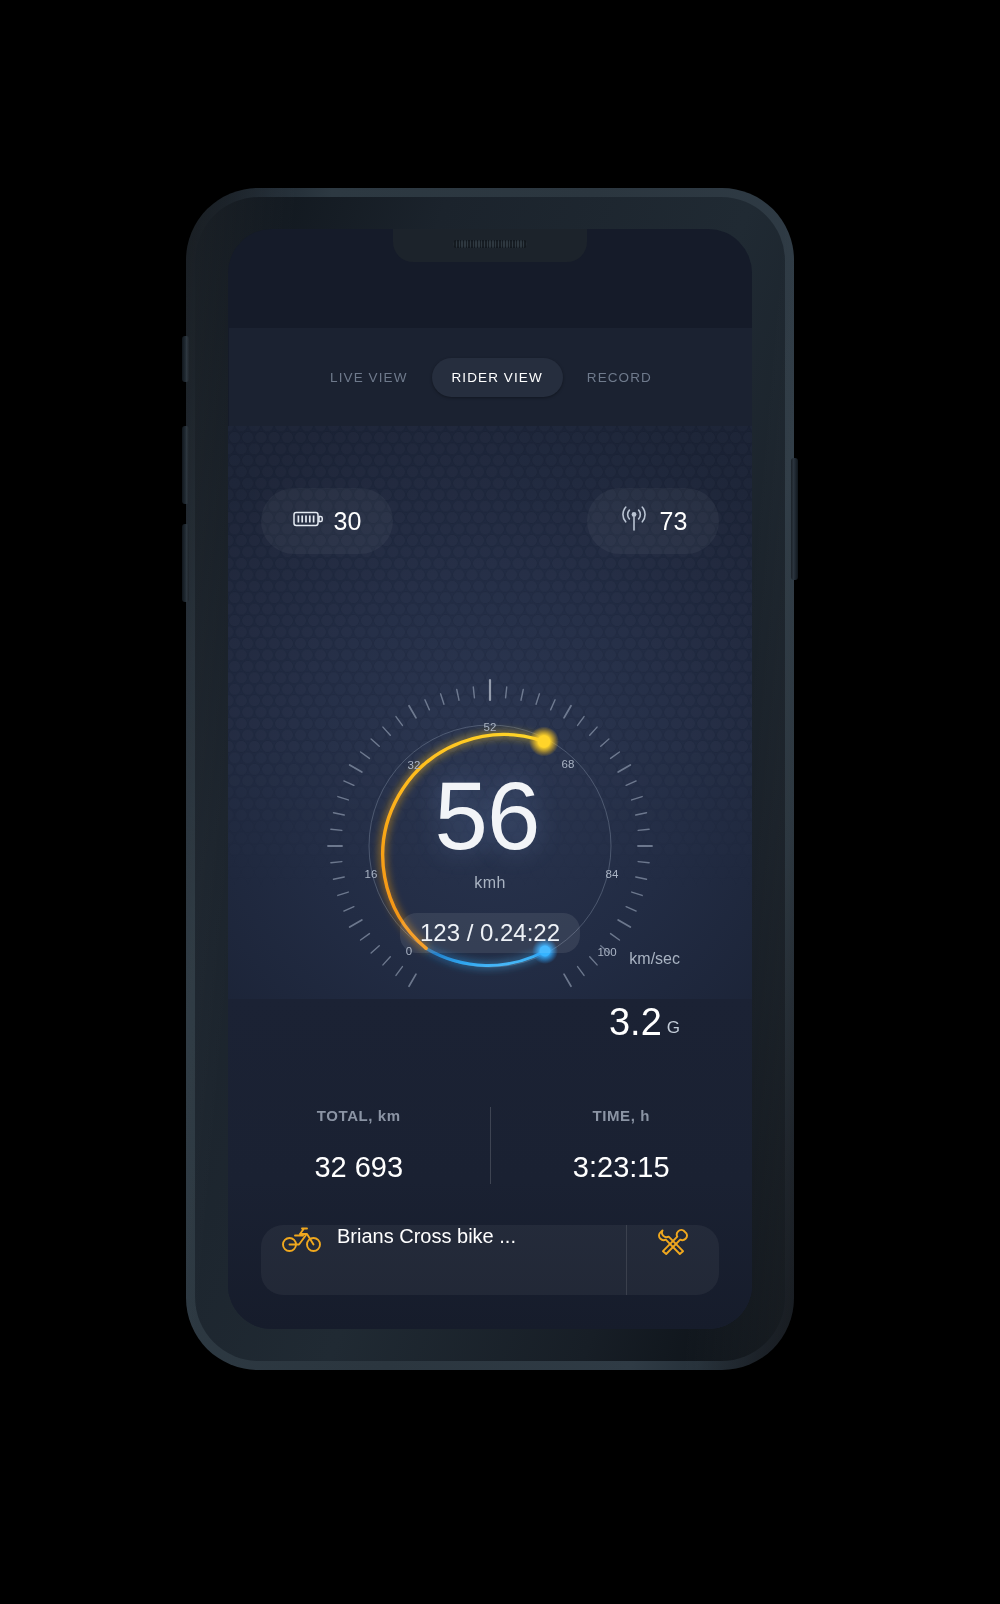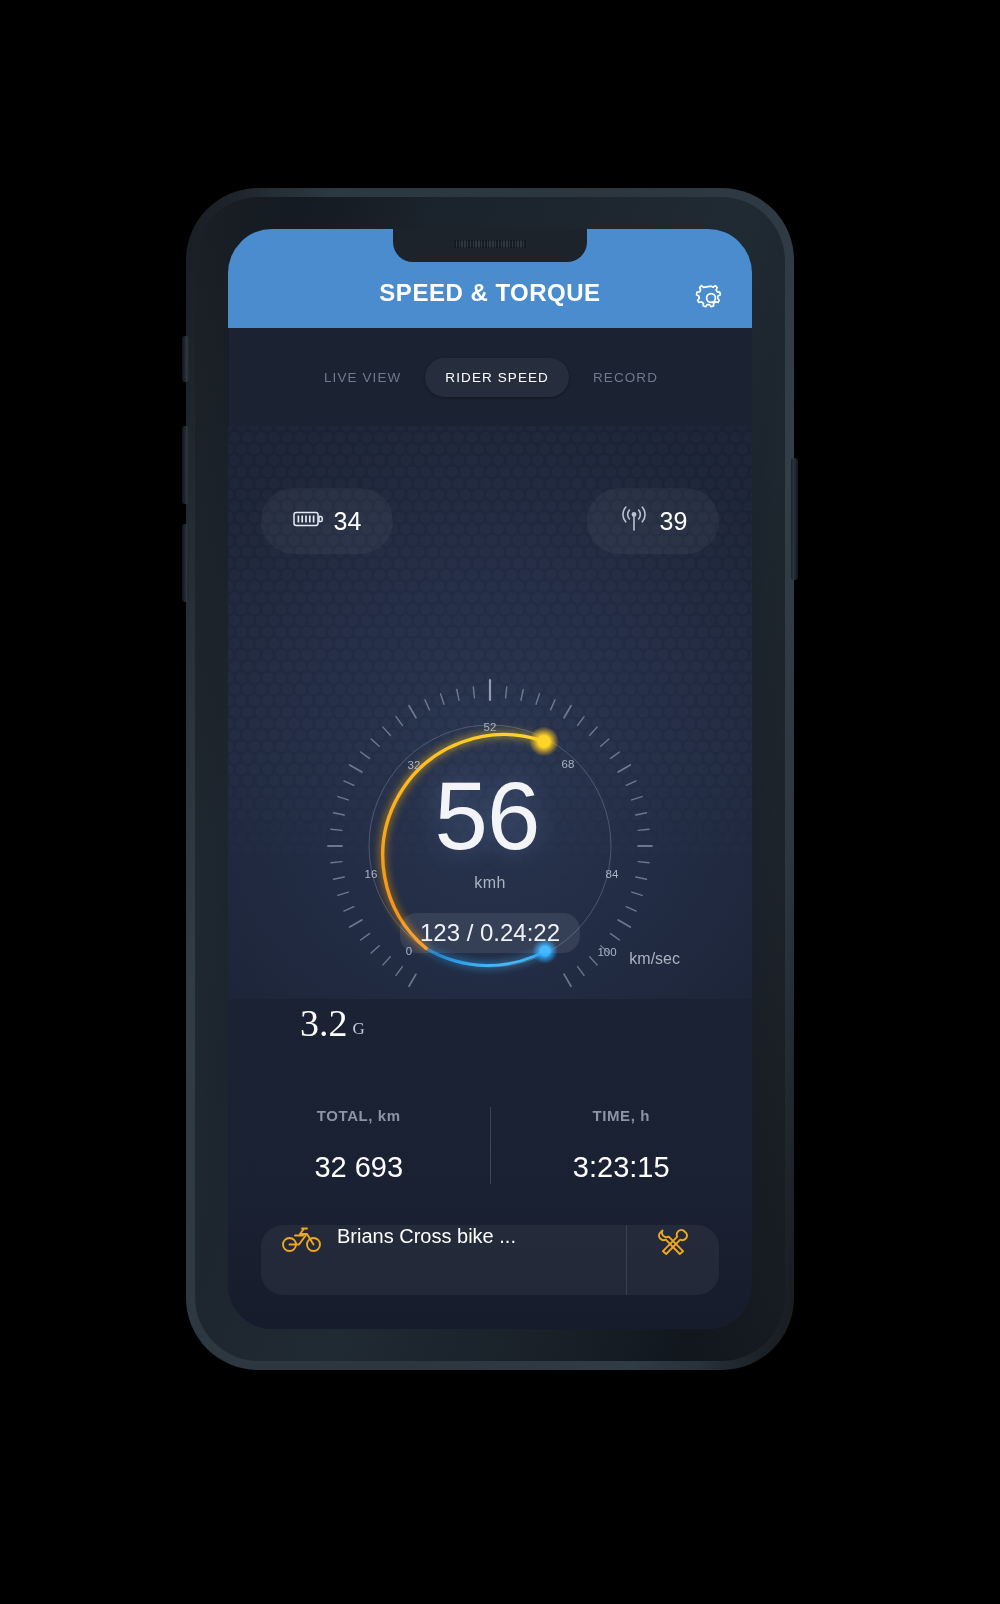--- a/index.html
+++ b/index.html
@@ -137,22 +137,22 @@
   #unit1{ position:absolute; left:0; right:0; top:218px; text-align:center;
           color:#a9b3c2; font-size:16px; letter-spacing:.5px; }
   #subpill{
     position:absolute; left:50%; transform:translateX(-50%); top:257px;
     background:rgba(255,255,255,.085); border-radius:17px;
     padding:6px 20px; color:#eef2f7; font-size:24px; white-space:nowrap;
   }
   #unit2{ position:absolute; left:0; right:0; top:294px; text-align:right;
           color:#a9b3c2; font-size:16px; }
   #gval{
-    position:absolute; left:0; right:0; top:345px; text-align:left;
-    color:#fff; font-size:38px; font-weight:300;font-family:Liberation Serif, serif;
+    position:absolute; left:0; right:0; top:345px; text-align:right;
+    color:#fff; font-size:38px; font-weight:300;
   }
   #gval small{ font-size:17px; color:#c3ccd8; margin-left:5px;
                position:relative; top:-2px; }
 
   
   #totals{
     position:absolute; left:0; bottom:145px; width:100%;
     display:flex; align-items:stretch; justify-content:center;
   }
   .tcol{ width:50%; text-align:center; }
@@ -176,64 +176,52 @@
 
 <div id="phone">
 
   <div class="sidebtn sb-left" style="top:148px;height:46px;"></div>
   <div class="sidebtn sb-left" style="top:238px;height:78px;"></div>
   <div class="sidebtn sb-left" style="top:336px;height:78px;"></div>
   <div class="sidebtn sb-right" style="top:270px;height:122px;"></div>
 
   <div id="screen">
 
-    <div id="header">
-      <div id="title">SPEED &amp; TORQUE</div>
-      <div id="gear">
-        <svg viewBox="0 0 34 34" width="34" height="34" fill="none" stroke="#ffffff" stroke-width="1.7" stroke-linejoin="round">
-          <path d="M17 5.2l2.3 1.0 2.0-1.6 1.9 1.9-1.1 2.3 1.2 2.1 2.5 .3 .5 2.6-2.3 1.1-.4 2.4
-                   1.7 1.9-1.4 2.3-2.5-.6-1.9 1.5 .1 2.5-2.6 .8-1.4-2.1-2.4 0-1.5 2.1-2.5-.9 .2-2.5
-                   -1.9-1.5-2.5 .7-1.4-2.3 1.7-1.9-.5-2.4-2.3-1.1 .5-2.6 2.5-.2 1.2-2.1-1.1-2.3
-                   1.9-1.9 2.0 1.6z"></path>
-          <circle cx="17" cy="17" r="4.4"></circle>
-        </svg>
-      </div>
-    </div>
 
     <div id="tabbar">
       <div class="tab">LIVE VIEW</div>
-      <div class="tab active">RIDER SPEED</div>
+      <div class="tab active">RIDER VIEW</div>
       <div class="tab">RECORD</div>
     </div>
 
     <div id="body">
       <div id="texture"></div>
       <div id="bodyfade"></div>
 
       <div class="statpill" id="pill-batt">
         <span>
           <svg width="30" height="18" viewBox="0 0 30 18" fill="none" stroke="#e4eaf2" stroke-width="1.5">
             <rect x="1" y="2.5" width="24" height="13" rx="2.2"></rect>
             <path d="M26 6.5h1.6a1.6 1.6 0 011.6 1.6v1.8a1.6 1.6 0 01-1.6 1.6H26z"></path>
             <path d="M5.4 5.6v6.8M9.2 5.6v6.8M13 5.6v6.8M16.8 5.6v6.8M20.6 5.6v6.8" stroke-width="1.7"></path>
           </svg>
         </span>
-        <span class="statval">34</span>
+        <span class="statval">30</span>
       </div>
 
       <div class="statpill" id="pill-sig">
         <span>
           <svg width="30" height="26" viewBox="0 0 30 26" fill="none" stroke="#b9c3d2" stroke-width="1.6" stroke-linecap="round">
             <circle cx="15" cy="8.5" r="2.4" fill="#b9c3d2" stroke="none"></circle>
             <path d="M15 11v13"></path>
             <path d="M10.4 4.1a6.4 6.4 0 000 8.8M19.6 4.1a6.4 6.4 0 010 8.8"></path>
             <path d="M6.7 1.2a11 11 0 000 14.6M23.3 1.2a11 11 0 010 14.6"></path>
           </svg>
         </span>
-        <span class="statval">39</span>
+        <span class="statval">73</span>
       </div>
 
       <div id="gauge">
         <svg viewBox="0 0 380 380" width="380" height="380">
           <defs>
             <linearGradient id="gspeed" x1="0" y1="1" x2="1" y2="0">
               <stop offset="0%" stop-color="#f08a12"></stop>
               <stop offset="45%" stop-color="#ffb91c"></stop>
               <stop offset="100%" stop-color="#ffd92a"></stop>
             </linearGradient>

